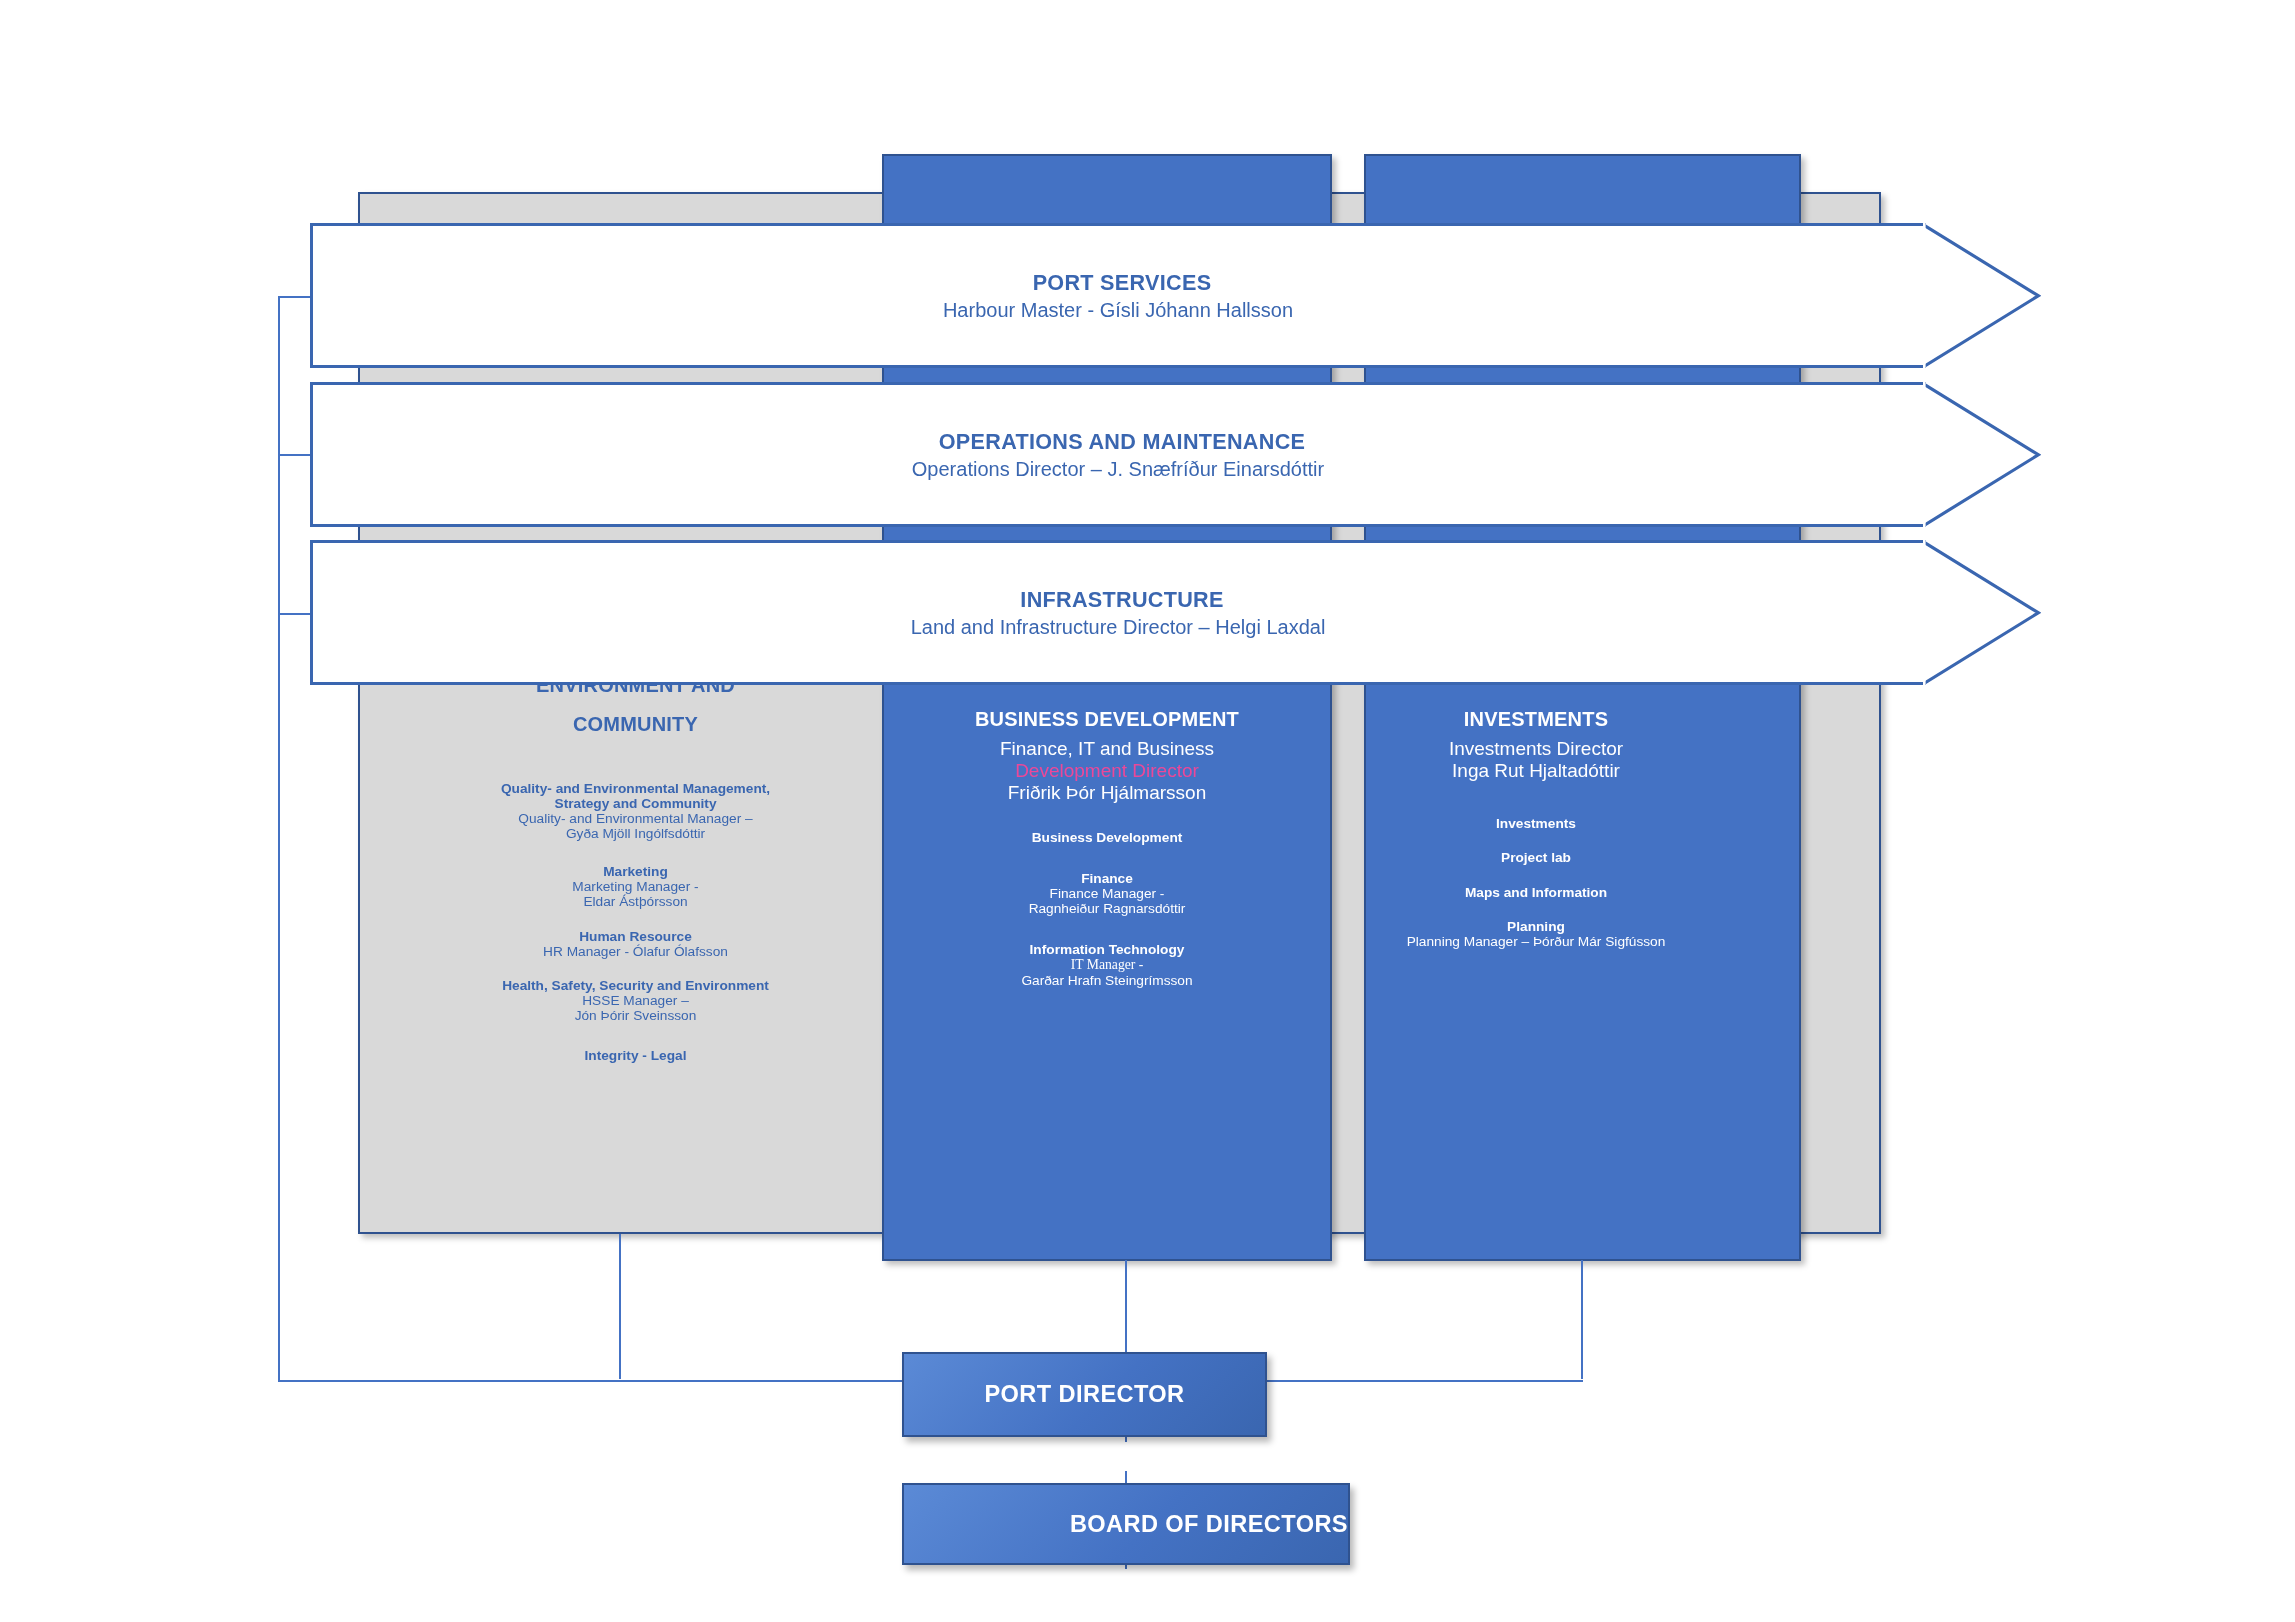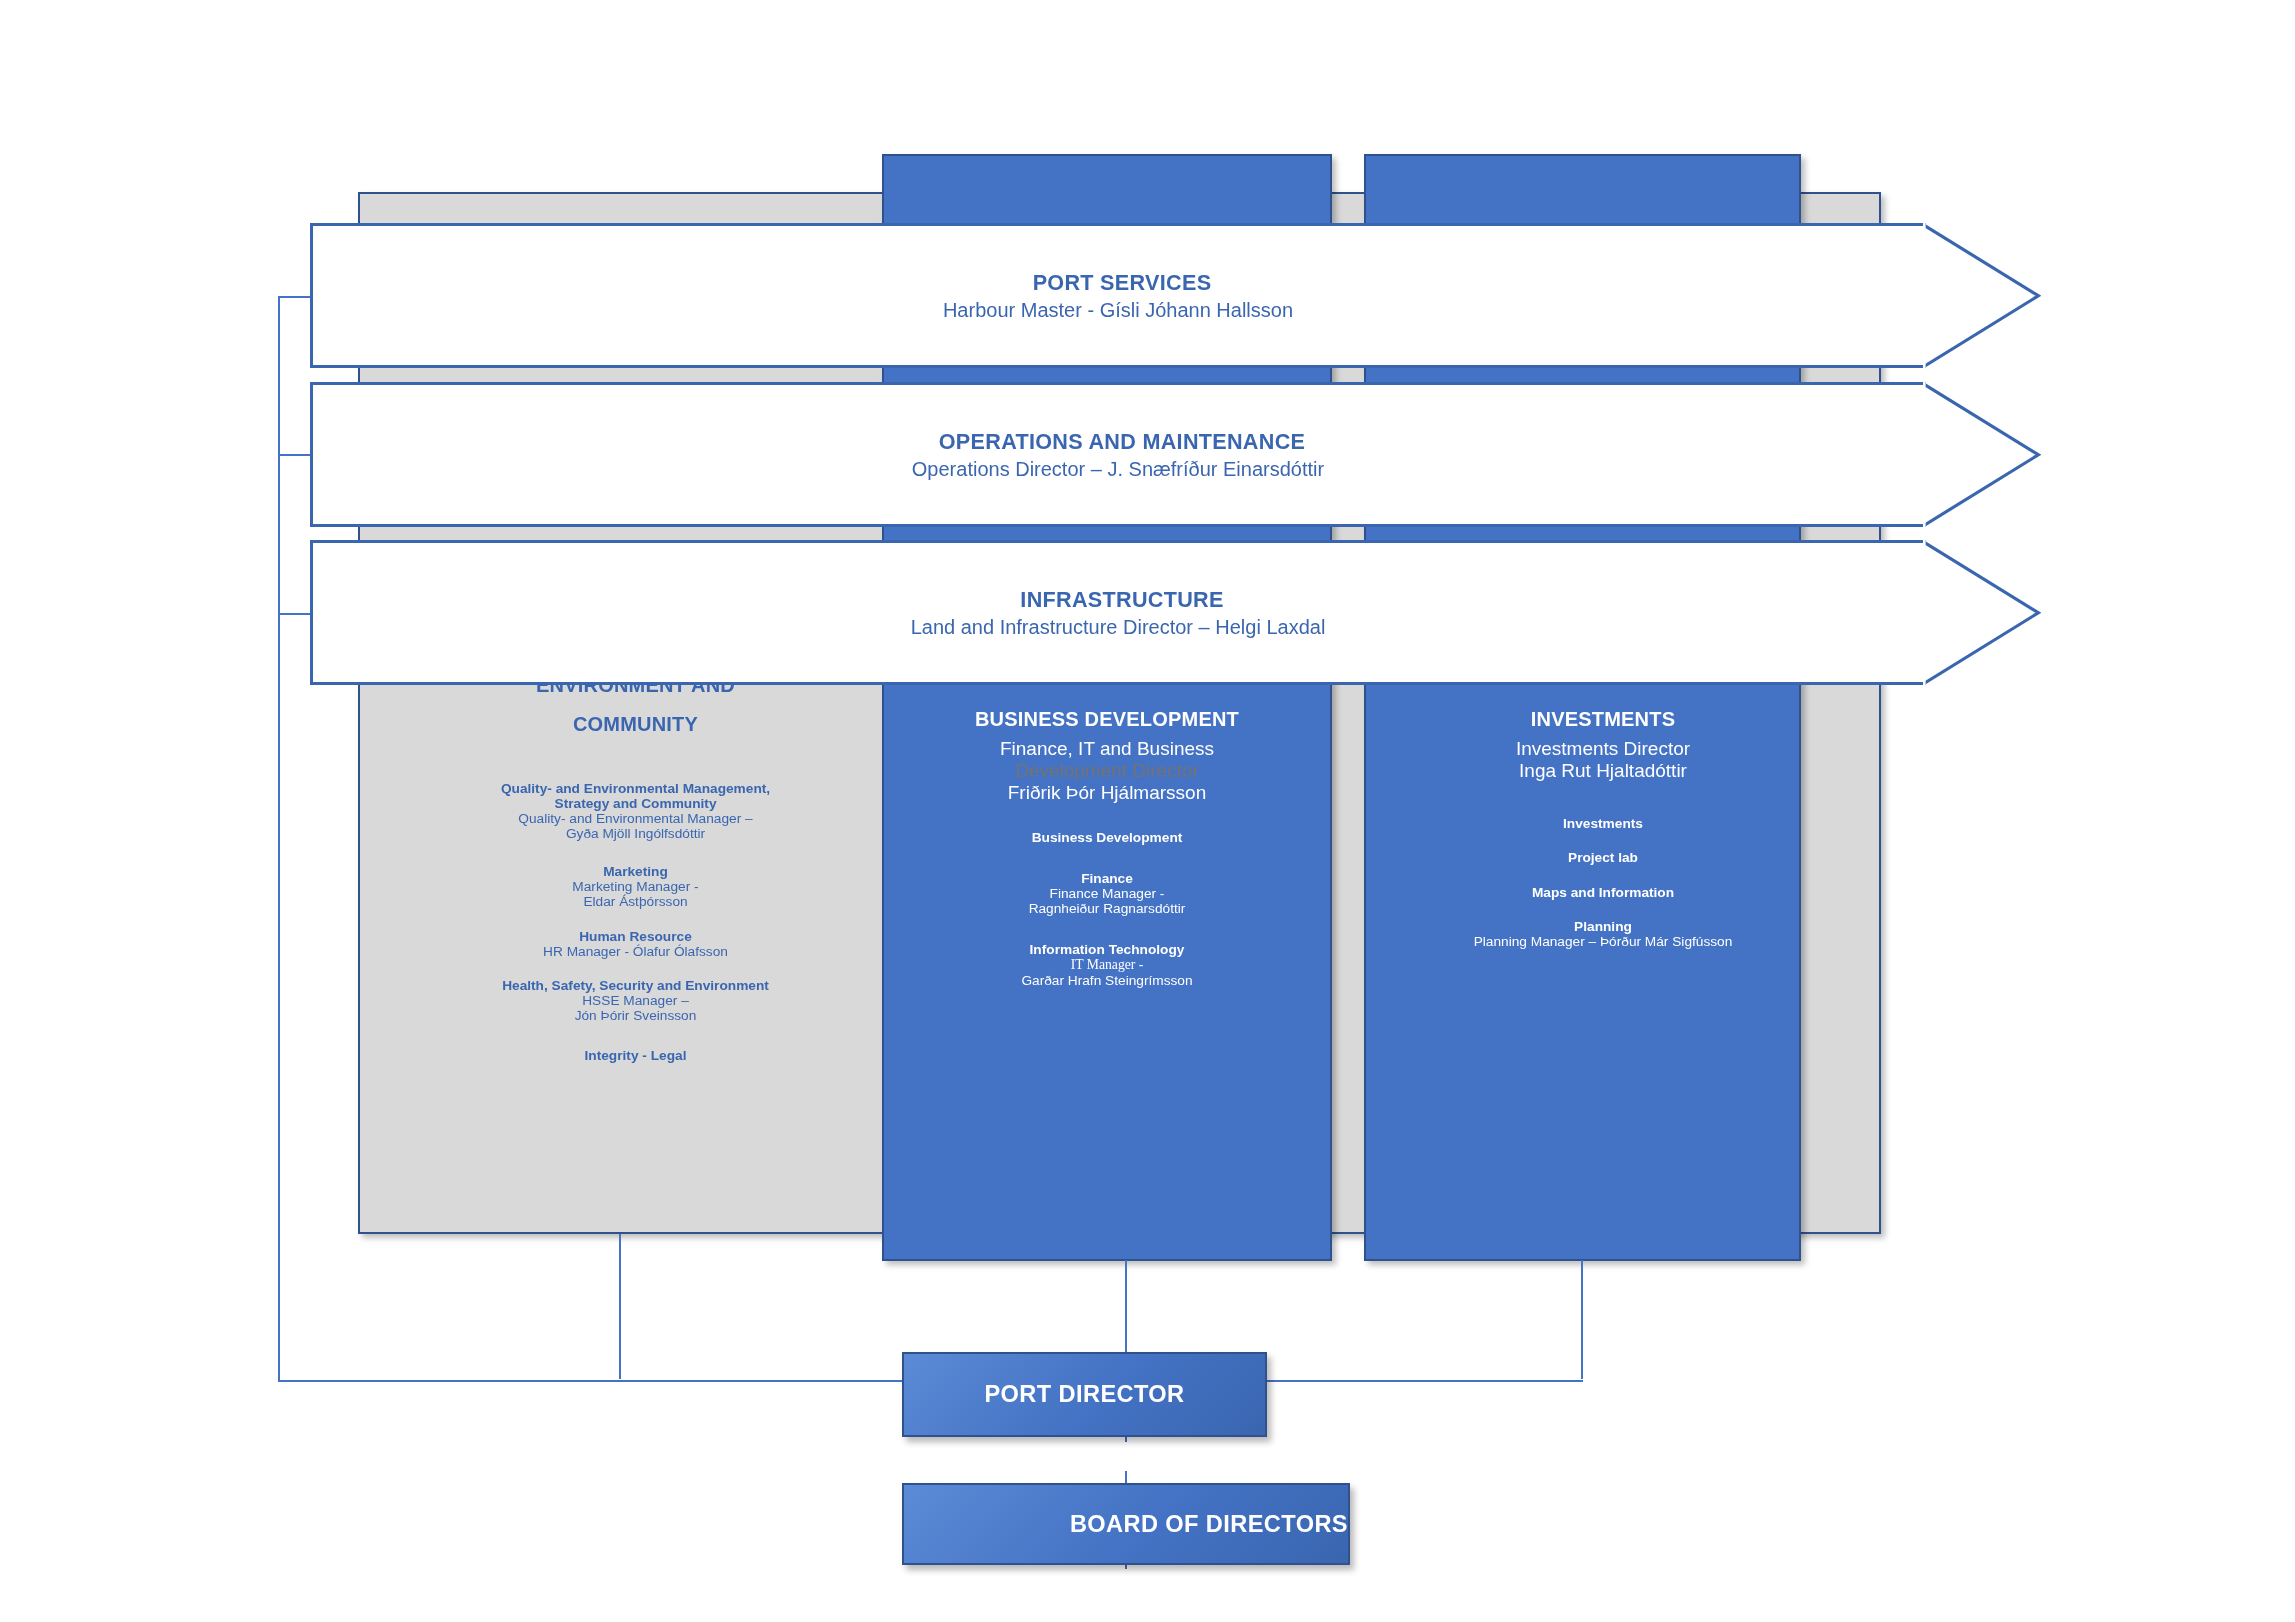--- a/index.html
+++ b/index.html
@@ -134,41 +134,41 @@
     </div>
 
     <div class="unit" style="margin-top:25px;">
       <div class="unit-name" style="color:#3a66b0;">Integrity   -   Legal</div>
     </div>
   </div>
 
   <div style="position:absolute; left:885px; top:708px; width:444px; text-align:center;">
     <div class="col-title" style="color:#fff;">BUSINESS DEVELOPMENT</div>
     <div class="col-sub" style="color:#fff; margin-top:6.5px;">Finance, IT and Business</div>
-    <div class="col-sub" style="color:#737373;">Development Director</div>
+    <div class="col-sub" style="color:#ec4899;">Development Director</div>
     <div class="col-sub" style="color:#fff;">Friðrik Þór Hjálmarsson</div>
 
     <div class="unit" style="margin-top:26px;">
       <div class="unit-name" style="color:#fff;">Business Development</div>
     </div>
 
     <div class="unit" style="margin-top:26px;">
       <div class="unit-name" style="color:#fff;">Finance</div>
       <div class="unit-role" style="color:#fff;">Finance Manager -</div>
       <div class="unit-role" style="color:#fff;">Ragnheiður Ragnarsdóttir</div>
     </div>
 
     <div class="unit" style="margin-top:26px;">
       <div class="unit-name" style="color:#fff;">Information Technology</div>
       <div class="unit-role" style="color:#fff;font-family:Liberation Serif, serif;">IT Manager -</div>
       <div class="unit-role" style="color:#fff;">Garðar Hrafn Steingrímsson</div>
     </div>
   </div>
 
-  <div style="position:absolute; left:1388px; top:708px; width:430px; text-align:center;">
+  <div style="position:absolute; left:1321px; top:708px; width:430px; text-align:center;">
     <div class="col-title" style="color:#fff;">INVESTMENTS</div>
     <div class="col-sub" style="color:#fff; margin-top:6.5px;">Investments Director</div>
     <div class="col-sub" style="color:#fff;">Inga Rut Hjaltadóttir</div>
 
     <div class="unit" style="margin-top:34px;">
       <div class="unit-name" style="color:#fff;">Investments</div>
     </div>
     <div class="unit" style="margin-top:19.6px;">
       <div class="unit-name" style="color:#fff;">Project lab</div>
     </div>

